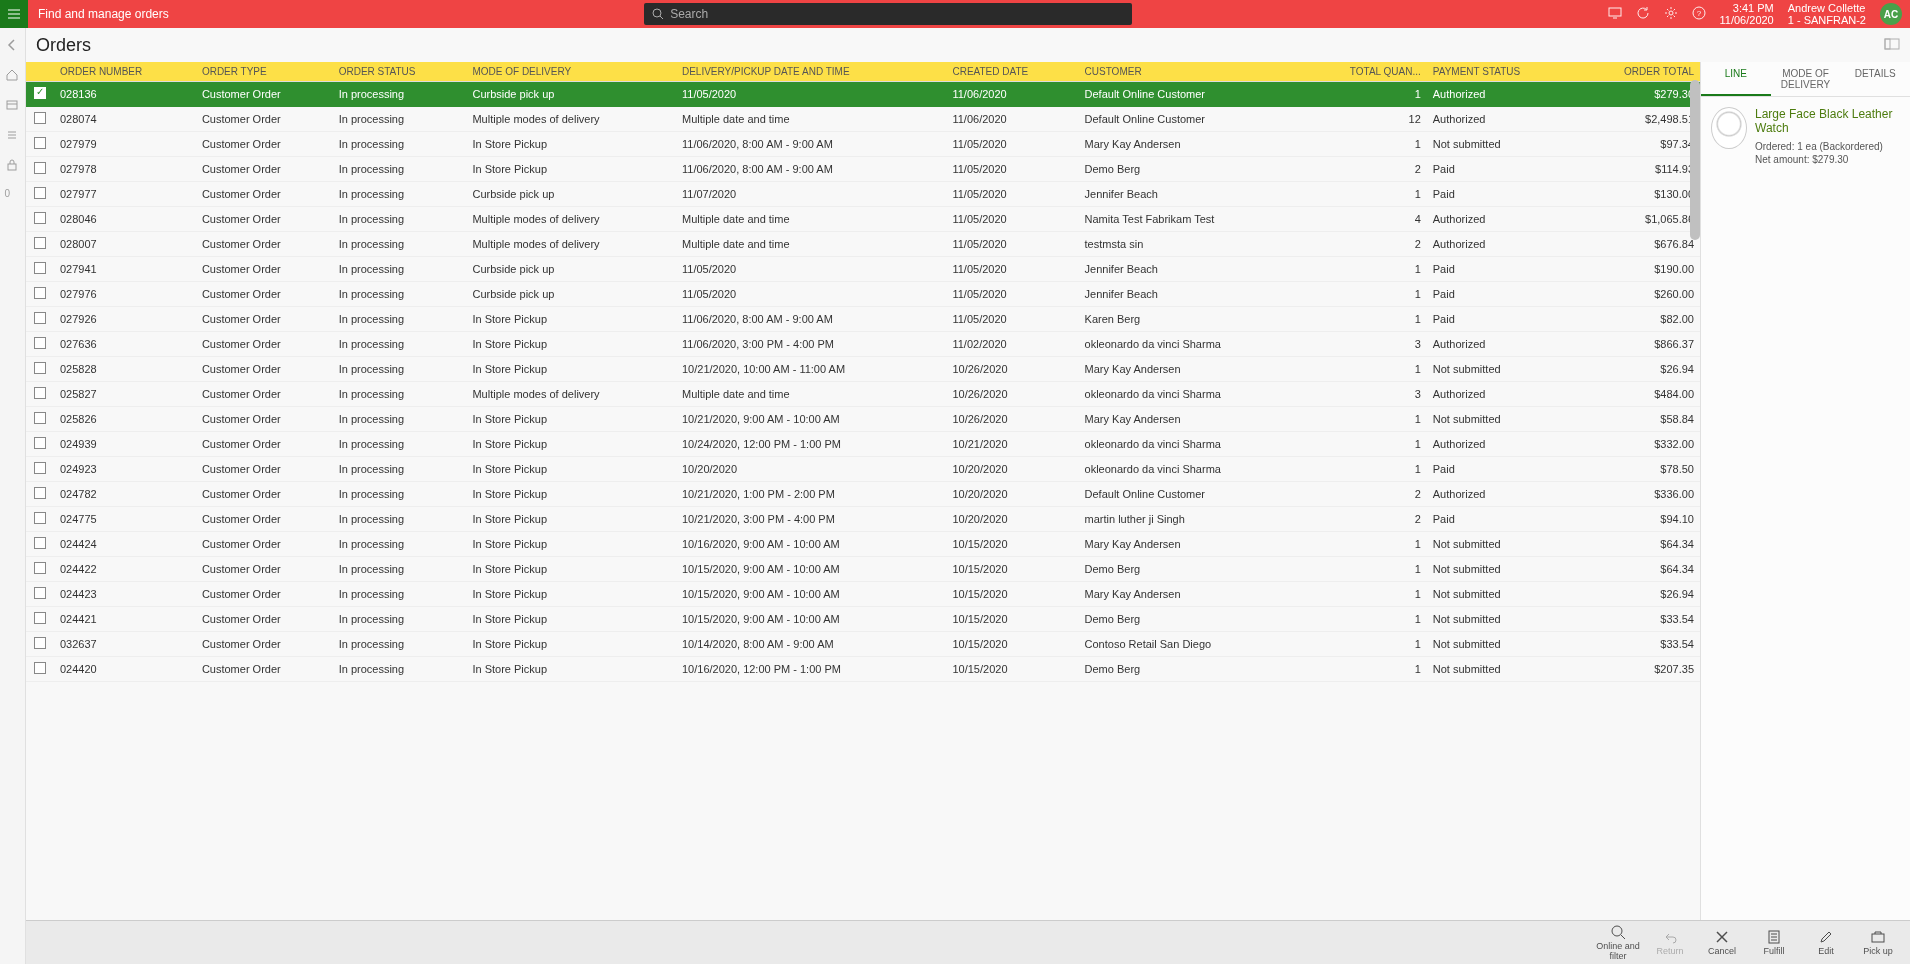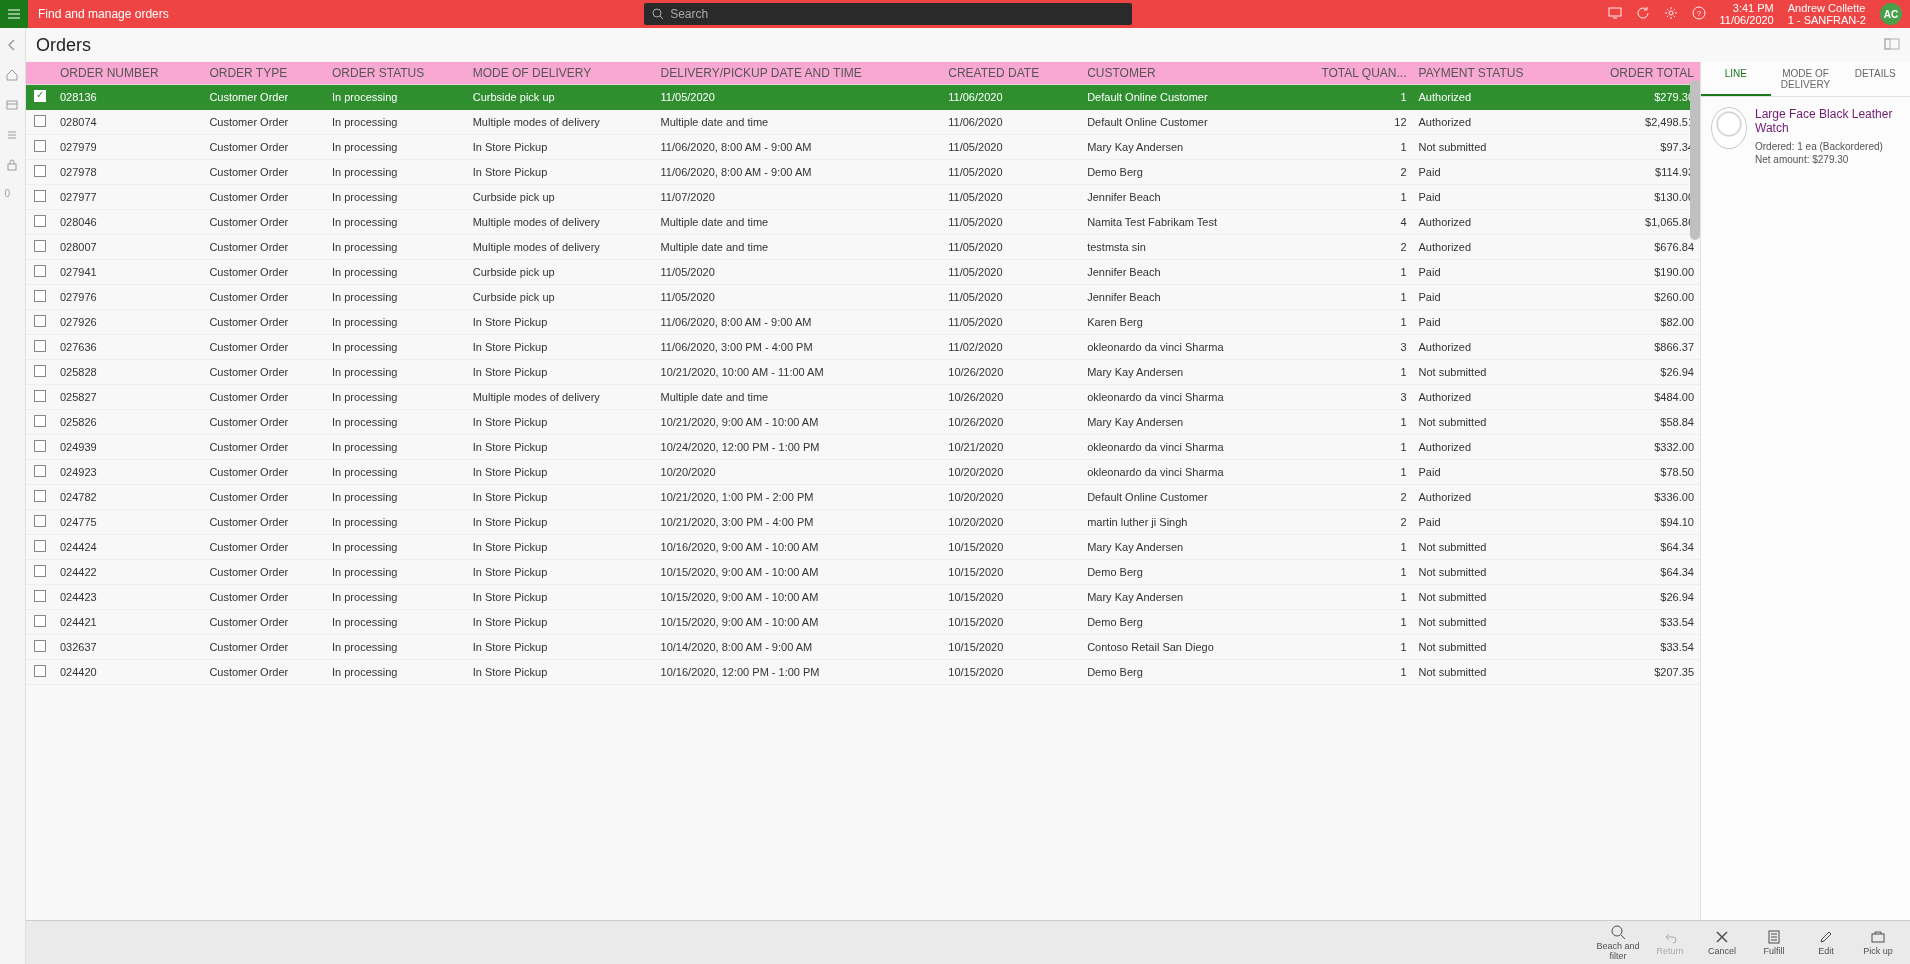--- a/index.html
+++ b/index.html
@@ -30,40 +30,40 @@
 .page-head h1 { font-size: 18px; font-weight: 400; color: #222; }
 .page-head .spacer { flex: 1; }
 .page-head .expand { opacity: .5; cursor: pointer; }
 
 
 .content { flex: 1; display: flex; overflow: hidden; }
 
 
 .table-wrap { flex: 1; overflow: auto; position: relative; }
 table { border-collapse: collapse; width: 100%; font-size: 11px; color: #333; }
-thead th { text-align: left; font-size: 12px; color: #555; font-weight: 400; padding: 4px 6px; border-bottom: 1px solid #ddd; text-transform: uppercase; background: #f9a8d4; position: sticky; top: 0; }
+thead th { text-align: left; font-size: 10px; color: #555; font-weight: 400; padding: 4px 6px; border-bottom: 1px solid #ddd; text-transform: uppercase; background: #fde047; position: sticky; top: 0; }
 tbody td { padding: 5px 6px; border-bottom: 1px solid #eee; white-space: nowrap; }
 tbody tr.selected { background: #2f8f2f; color: #fff; }
 tbody tr.selected td { border-bottom-color: #2f8f2f; }
 .chkcell { width: 28px; text-align: center; }
 .chk { width: 12px; height: 12px; border: 1px solid #888; display: inline-block; background: #fff; }
 tr.selected .chk { background: #fff; border-color: #fff; position: relative; }
 tr.selected .chk::after { content: "✓"; position: absolute; top: -2px; left: 1px; font-size: 10px; color: #2f8f2f; }
 .num-right { text-align: right; }
 th.num-right { text-align: right; }
 
 
 .details { width: 210px; border-left: 1px solid #e0e0e0; background: #fcfcfc; display: flex; flex-direction: column; font-size: 11px; }
 .detail-tabs { display: flex; border-bottom: 1px solid #e0e0e0; font-size: 10px; }
 .detail-tabs .dtab { flex: 1; text-align: center; padding: 6px 2px; color: #666; cursor: pointer; text-transform: uppercase; }
 .detail-tabs .dtab.active { color: #1a7a1a; border-bottom: 2px solid #1a7a1a; }
 .detail-body { padding: 10px; display: flex; gap: 8px; }
 .detail-body .thumb { width: 36px; height: 42px; background: radial-gradient(circle at 50% 40%, #fff 0%, #fff 35%, #ccc 40%, #fff 45%); border: 1px solid #ccc; border-radius: 50%; }
 .detail-body .meta { flex: 1; }
-.detail-body .prod-name { font-size: 12px; color: #701a75; margin-bottom: 4px; line-height: 1.2; }
+.detail-body .prod-name { font-size: 12px; color: #4d7c0f; margin-bottom: 4px; line-height: 1.2; }
 .detail-body .sub { font-size: 10px; color: #555; line-height: 1.3; }
 
 
 .bottombar { position: absolute; bottom: 0; left: 26px; right: 0; height: 44px; background: #eaeaea; border-top: 1px solid #ccc; display: flex; align-items: center; justify-content: flex-end; padding: 0 6px; gap: 2px; }
 .bottombar .action { width: 52px; display: flex; flex-direction: column; align-items: center; justify-content: center; font-size: 9px; color: #333; cursor: pointer; opacity: .85; line-height: 1.05; text-align: center; }
 .bottombar .action.disabled { opacity: .35; cursor: default; }
 .bottombar .action svg { margin-bottom: 2px; }
 
 .scroll-stub { position: absolute; top: 18px; right: 0; width: 10px; height: 160px; background: #c0c0c0; border-radius: 5px; }
 </style>
@@ -502,21 +502,21 @@
   </div>
 </div>
 
 <div class="bottombar">
   <div id="actions-host" style="display: flex;">
       <div class="action">
         <svg width="16" height="16" viewBox="0 0 16 16">
           <circle cx="7" cy="7" r="5" fill="none" stroke="#333"></circle>
           <line x1="11" y1="11" x2="15" y2="15" stroke="#333"></line>
         </svg>
-        <span>Beach and filter</span>
+        <span>Online and filter</span>
       </div>
       <div class="action disabled">
         <svg width="16" height="16" viewBox="0 0 16 16">
           <path d="M4 8h7a3 3 0 010 6" fill="none" stroke="#333"></path>
           <path d="M7 5L4 8l3 3" fill="none" stroke="#333"></path>
         </svg>
         <span>Return</span>
       </div>
       <div class="action">
         <svg width="16" height="16" viewBox="0 0 16 16">

